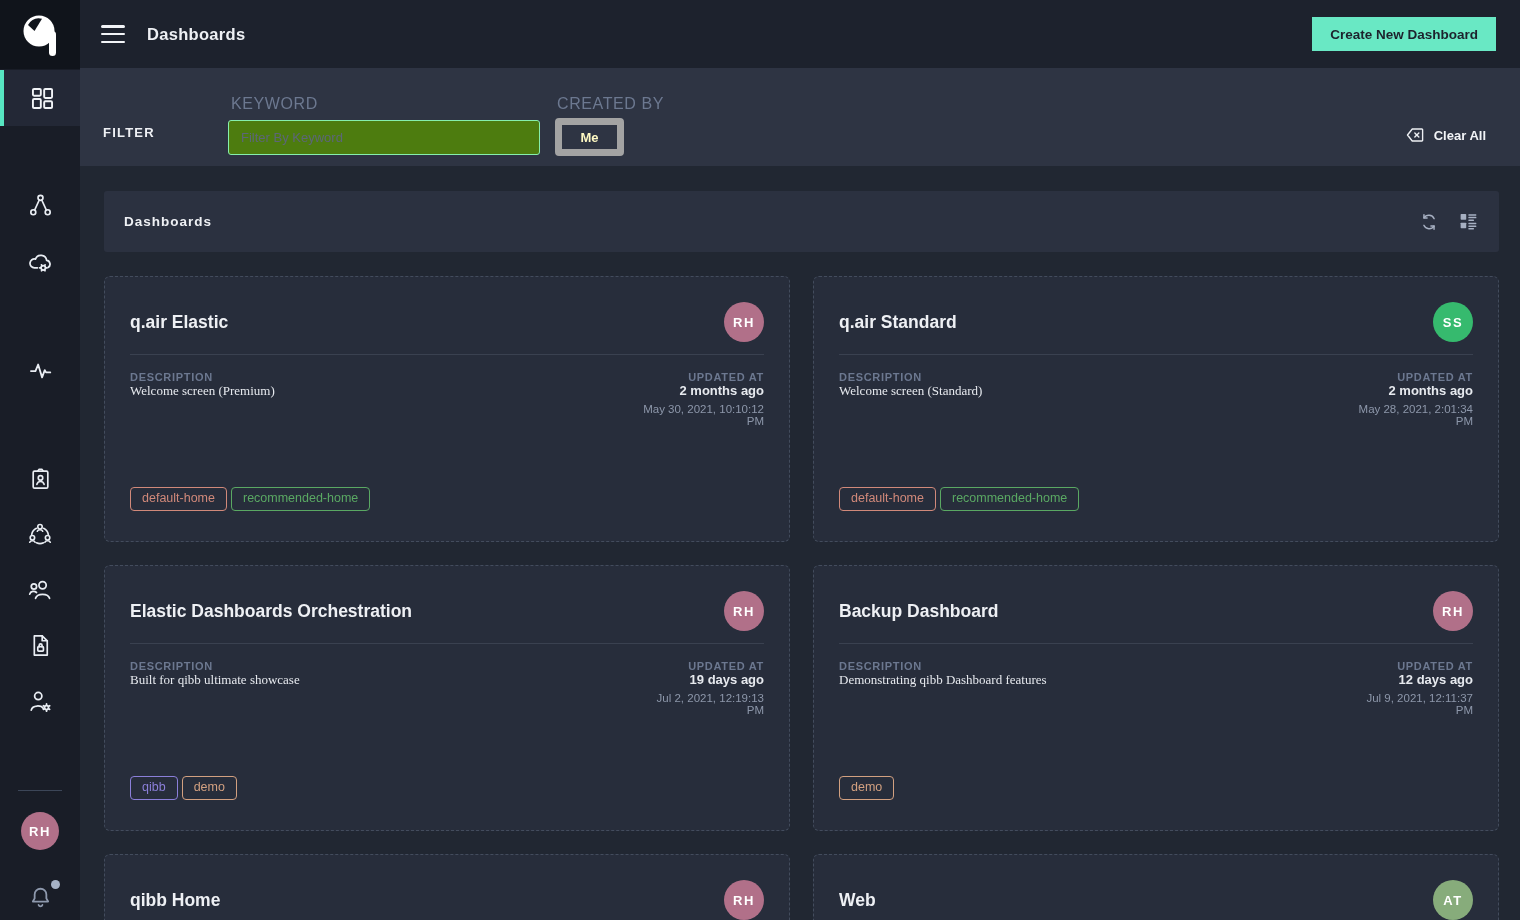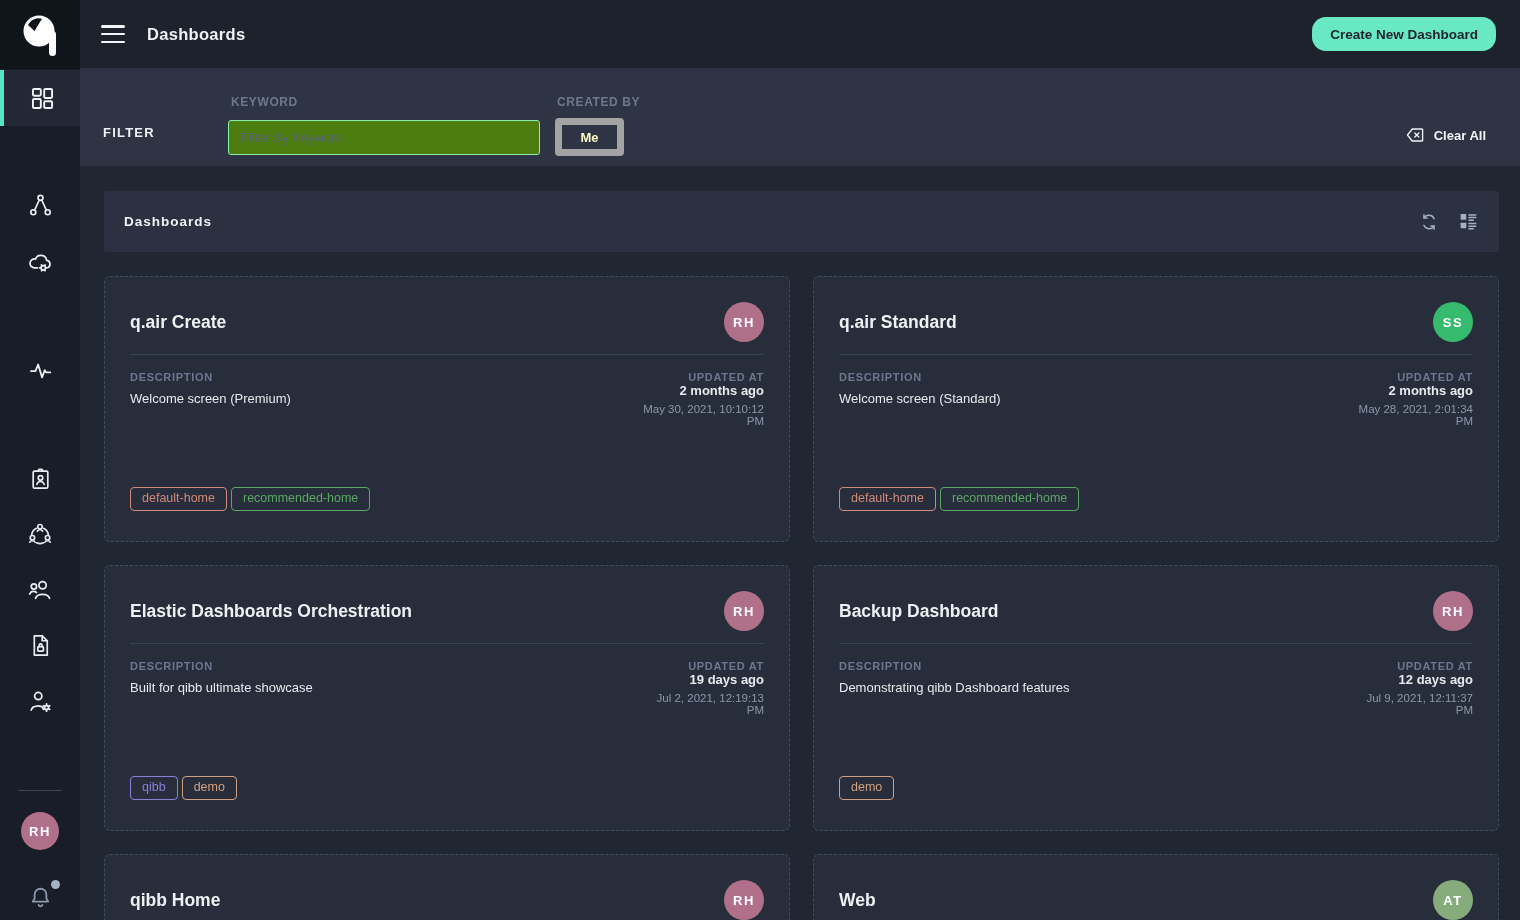--- a/index.html
+++ b/index.html
@@ -44,30 +44,30 @@
   
   .topbar {
     position:absolute; left:80px; top:0; width:1440px; height:68px;
     background:#1d222d; display:flex; align-items:center;
   }
   .hamburger { margin-left:21px; width:24px; height:18px; display:flex; flex-direction:column; justify-content:space-between; cursor:pointer; }
   .hamburger span { display:block; width:24px; height:2.5px; background:#f2f4f7; border-radius:2px; }
   .topbar-title { margin-left:22px; font-size:16.5px; font-weight:bold; letter-spacing:0.3px; }
   .create-btn {
     position:absolute; right:24px; top:17px; height:34px; padding:0 18px;
-    border:none; border-radius:14px; font-family:inherit;
+    border:none; border-radius:0; font-family:inherit;
     font-size:13.5px; font-weight:bold; color:#1d222d; cursor:pointer;
   }
   
   .filterbar {
     position:absolute; left:80px; top:68px; width:1440px; height:98px;
     background:#2e3443;
   }
   .filter-label { position:absolute; left:23px; top:57px; font-size:13px; font-weight:bold; letter-spacing:1.2px; color:#eef0f4; }
-  .field-label { position:absolute; font-size:12px; font-weight:bold; letter-spacing:0.6px; color:#6c7890; }
+  .field-label { position:absolute; font-size:16px; font-weight:normal; letter-spacing:0.6px; color:#6c7890; }
   .kw-label { left:151px; top:27px; }
   .cb-label { left:477px; top:27px; }
   .kw-input {
     position:absolute; left:148px; top:52px; width:312px; height:35px;
     background:#4d7c0f; border:1px solid #86efac; border-radius:3px;
     color:#d6dae2; font-family:inherit; font-size:13px; padding:0 12px;
   }
   .kw-input::placeholder { color:#5c6678; }
   .me-btn {
     position:absolute; left:475px; top:50px; width:69px; height:38px;
@@ -102,21 +102,21 @@
   .avatar {
     width:40px; height:40px; border-radius:50%; flex:0 0 40px;
     display:flex; align-items:center; justify-content:center;
     font-size:13px; font-weight:bold; letter-spacing:1.5px; color:#fff;
   }
   .card-divider { margin-top:12px; border-top:1px solid #3a4150; }
   .card-meta { display:flex; margin-top:16px; }
   .meta-desc { flex:1; }
   .meta-updated { width:125px;text-align:right; }
   .meta-label { font-size:11px; font-weight:bold; letter-spacing:0.7px; color:#6c7890; }
-  .meta-value { margin-top:8px; font-size:13px; color:#e6e9ee; }
+  .meta-value { font-size:13px; color:#e6e9ee;font-family:Liberation Serif, serif; }
   .meta-rel { font-size:13px; font-weight:bold; color:#e6e9ee; }
   .meta-date { margin-top:5px; font-size:11.5px; color:#8d97aa; }
   .tags { position:absolute; left:25px; bottom:30px; display:flex; gap:4px; }
   .tag {
     border:1px solid currentColor; border-radius:4px;
     padding:4px 11px; font-size:12.5px; line-height:1.1; background:transparent; cursor:pointer;
   }
 </style>
 </head>
 <body>
@@ -276,21 +276,21 @@
           <rect x="11.8" y="19.5" width="6.5" height="1.7" rx="0.5"></rect>
         </svg>
       </button>
     </div>
   </div>
 
   <div class="cards">
 
     <article class="card">
       <div class="card-head">
-        <h2 class="card-title">q.air Create</h2>
+        <h2 class="card-title">q.air Elastic</h2>
         <div class="avatar" style="background-color: rgb(177, 112, 137);">RH</div>
       </div>
       <div class="card-divider"></div>
       <div class="card-meta">
         <div class="meta-desc">
           <div class="meta-label">DESCRIPTION</div>
           <div class="meta-value">Welcome screen (Premium)</div>
         </div>
         <div class="meta-updated">
           <div class="meta-label">UPDATED AT</div>

